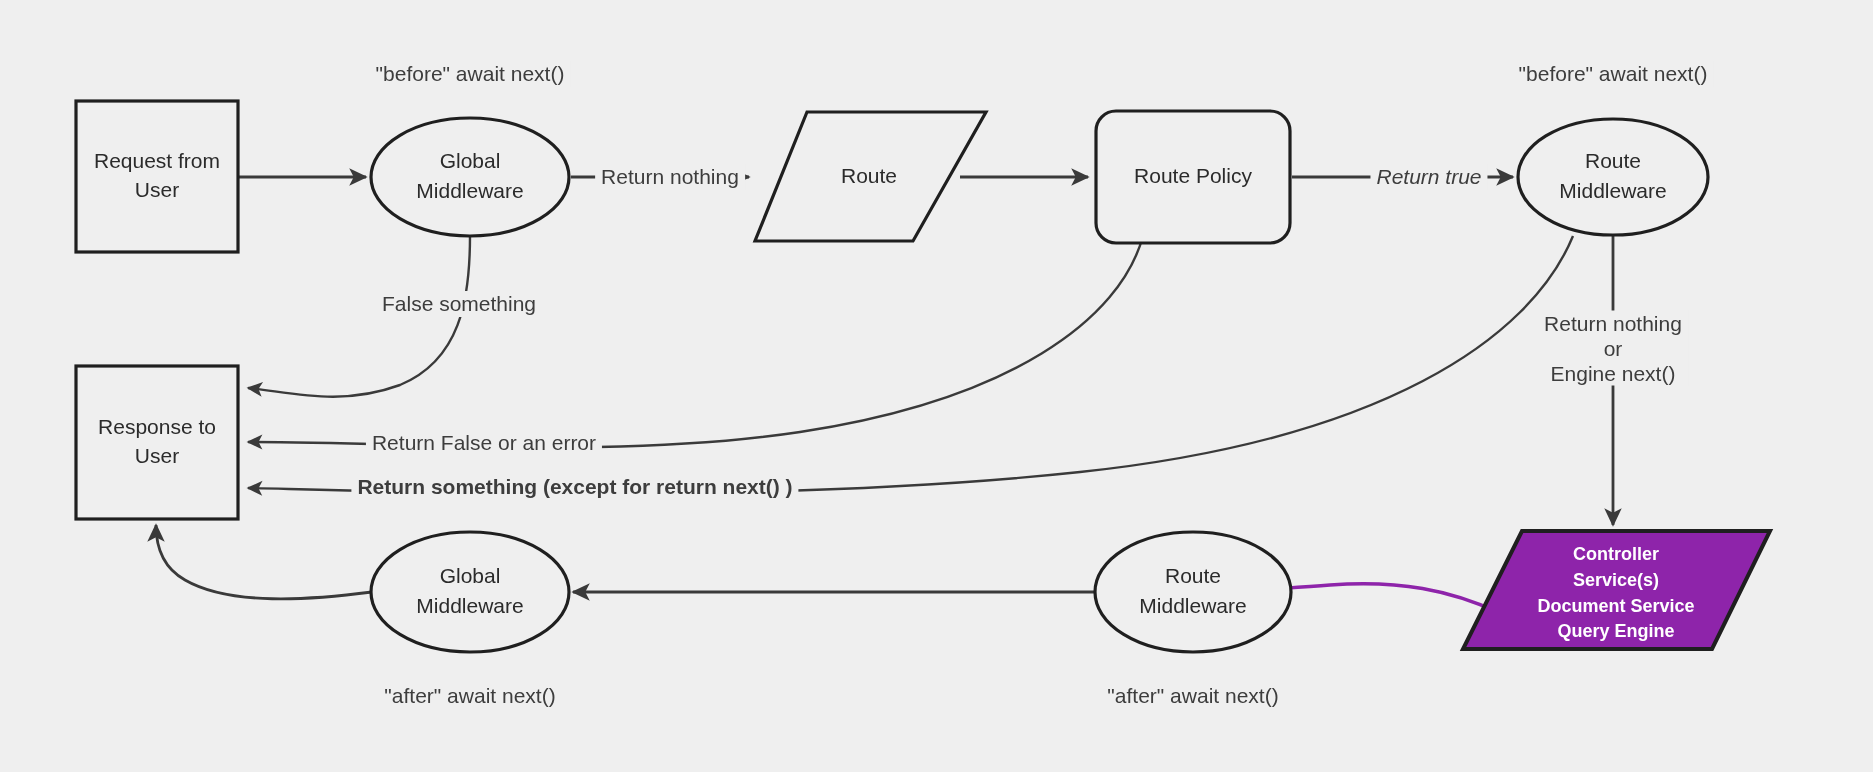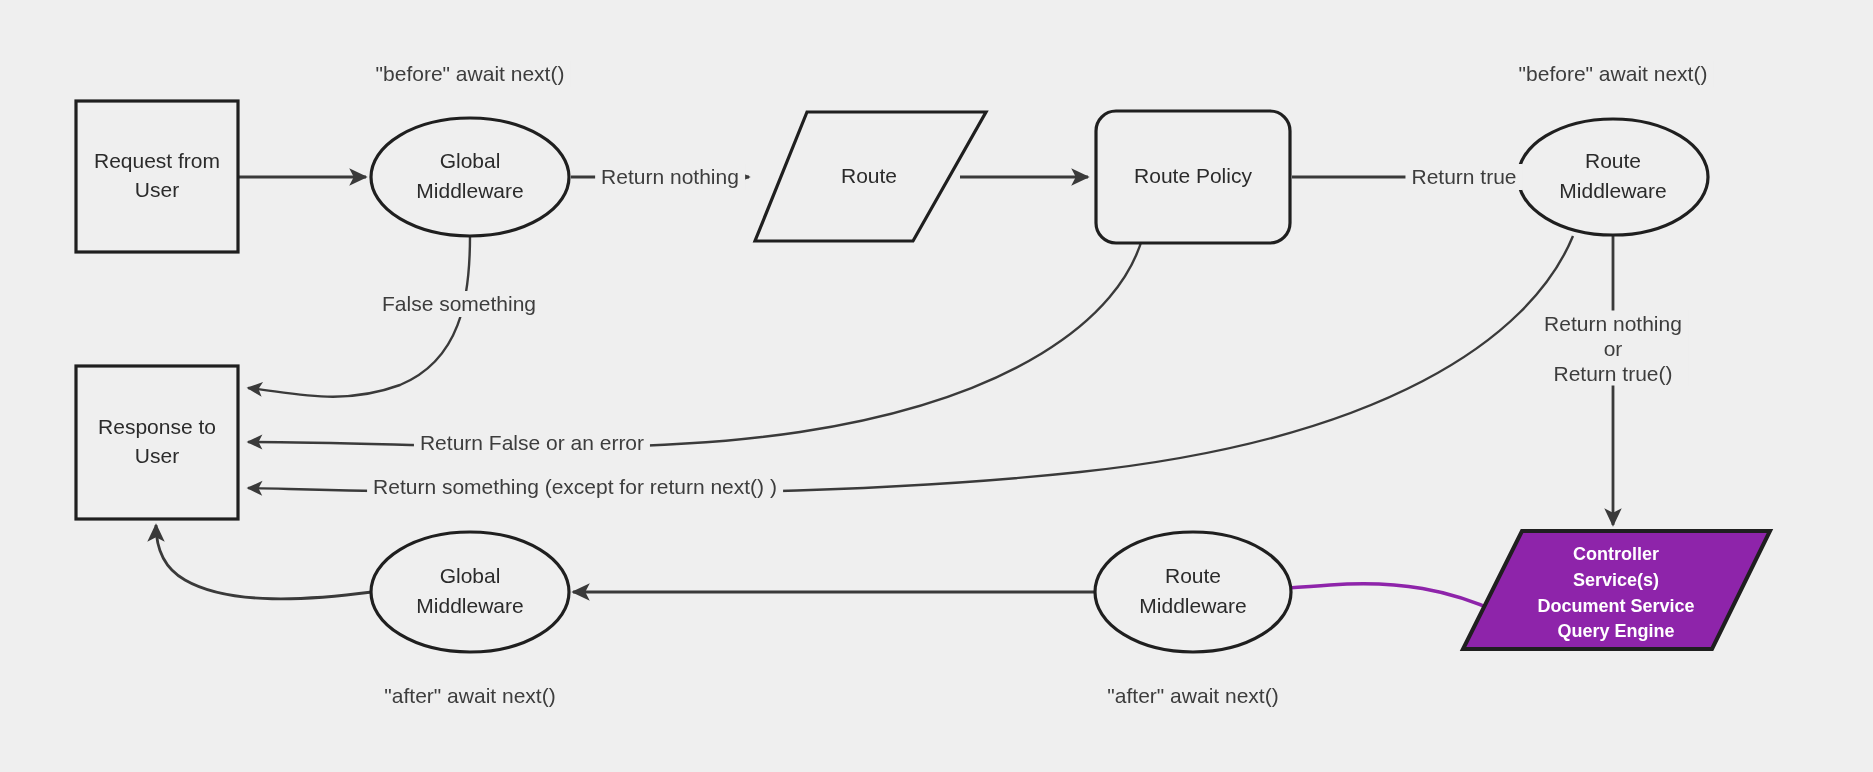--- a/index.html
+++ b/index.html
@@ -171,31 +171,31 @@
       <text class="node-label-purple" x="1616" y="632">Query Engine</text>
     </g>
   </svg>
 
   <div class="edge-label-box" style="left:470px; top:74px;">"before" await next()</div>
 
   <div class="edge-label-box" style="left:1613px; top:74px;">"before" await next()</div>
 
   <div class="edge-label-box" style="left:670px; top:177px;">Return nothing</div>
 
-  <div class="edge-label-box" style="left:1464px; top:177px;">Return true</div>
+  <div class="edge-label-box" style="left:1429px; top:177px;font-style:italic;">Return true</div>
 
   <div class="edge-label-box" style="left:459px; top:304px;">False something</div>
 
-  <div class="edge-label-box" style="left:484px; top:443px;margin-left:48px;">Return False or an error</div>
-
-  <div class="edge-label-box" style="left:575px; top:487px;">Return something (except for return next() )</div>
+  <div class="edge-label-box" style="left:484px; top:443px;">Return False or an error</div>
+
+  <div class="edge-label-box" style="left:575px; top:487px;font-weight:bold;">Return something (except for return next() )</div>
 
   <div class="edge-label-box multi" style="left:1613px; top:348px;">
     <div>Return nothing</div>
     <div>or</div>
-    <div>Return true()</div>
+    <div>Engine next()</div>
   </div>
 
   <div class="edge-label-box" style="left:470px; top:696px;">"after" await next()</div>
 
   <div class="edge-label-box" style="left:1193px; top:696px;">"after" await next()</div>
 
 </div>
 
 </body></html>

